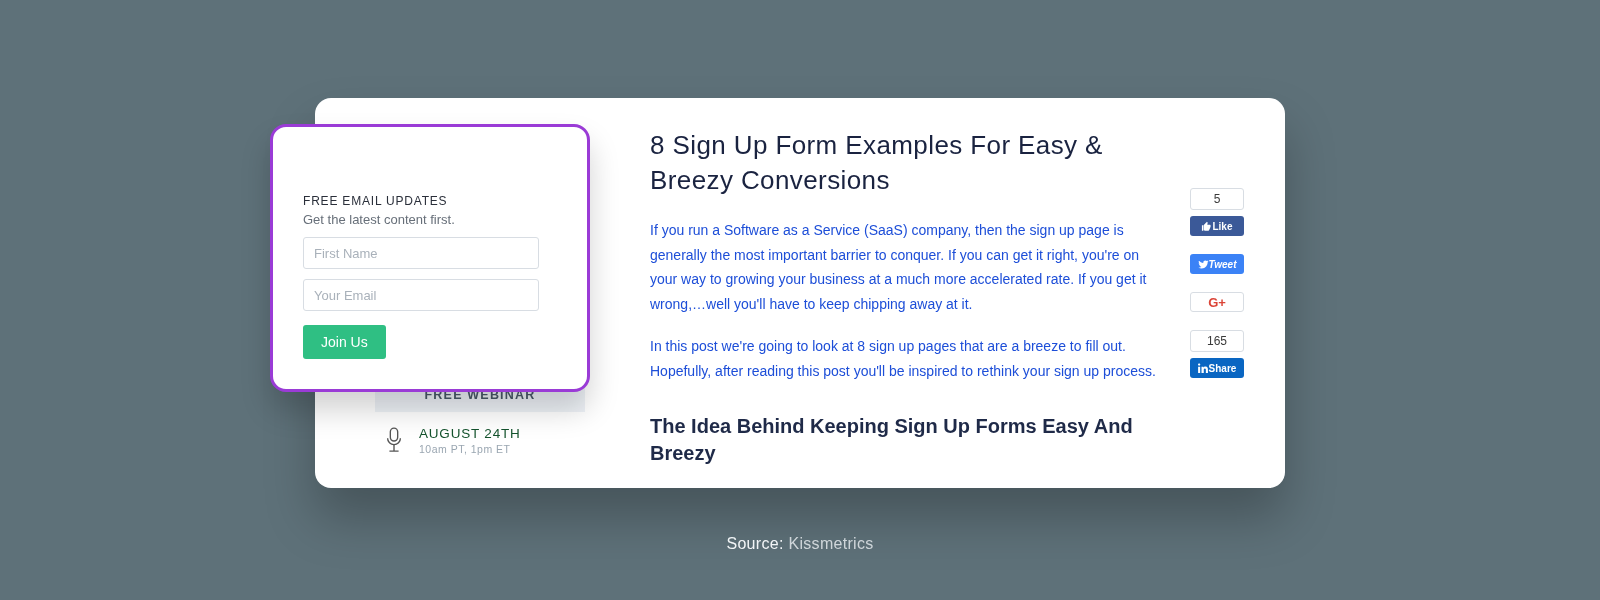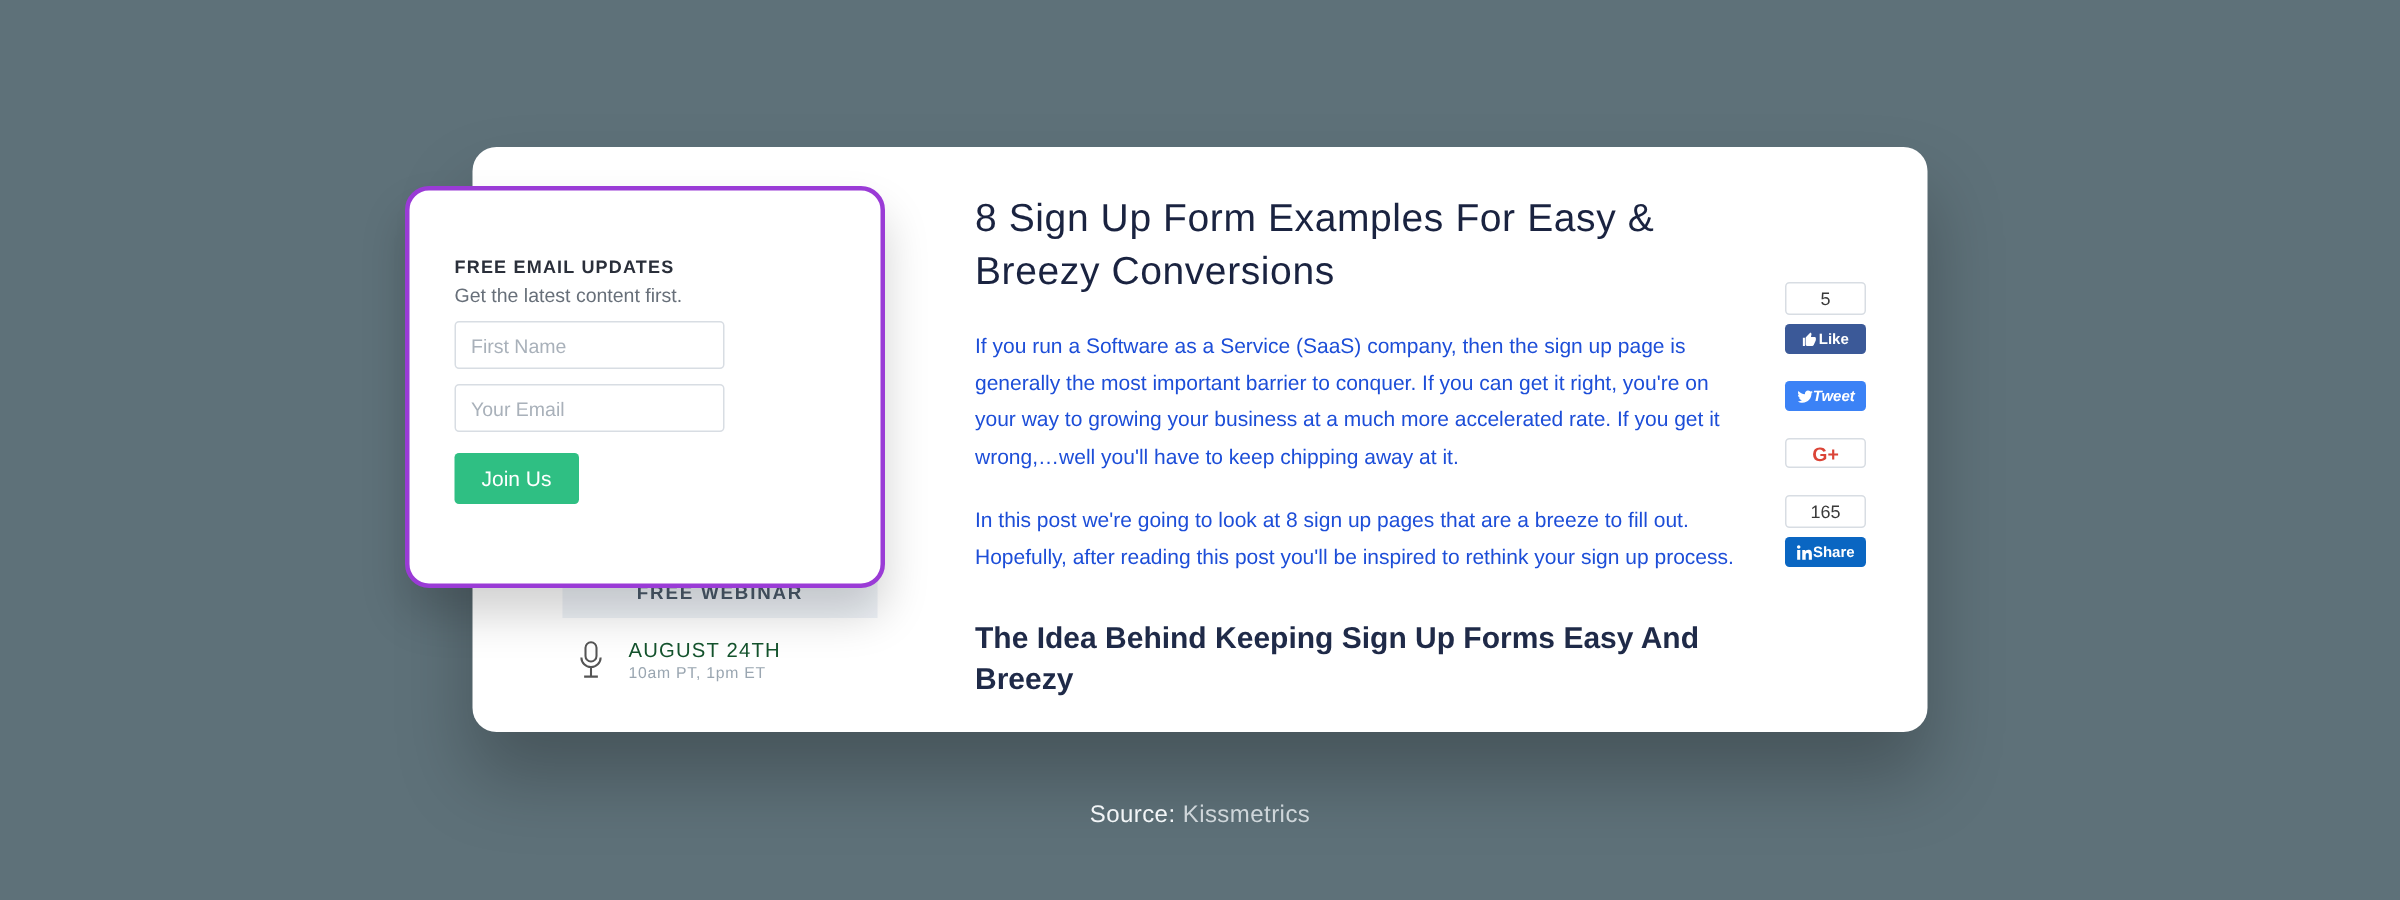--- a/index.html
+++ b/index.html
@@ -142,31 +142,32 @@
     width: 320px;
     height: 268px;
     background: #fff;
     border: 3px solid #9a3bd6;
     border-radius: 16px;
     box-shadow: 0 18px 30px rgba(0,0,0,0.18);
     padding: 44px 30px 30px 30px;
   }
   .signup-title {
     font-size: 12px;
-    font-weight: 700;
+    font-weight: 400;
     letter-spacing: 0.8px;
     color: #2a2f3a;
+    margin-top: 23px;
   }
   .signup-sub {
     font-size: 13px;
     color: #676f79;
     margin-top: 4px;
   }
   .signup input {
-    width: 180px;
+    width: 236px;
     height: 32px;
     margin-top: 10px;
     border: 1px solid #d8dde3;
     border-radius: 3px;
     padding: 0 10px;
     font-size: 13px;
     color: #555;
     background: #fff;
   }
   .signup input::placeholder { color: #a9b1ba; }

